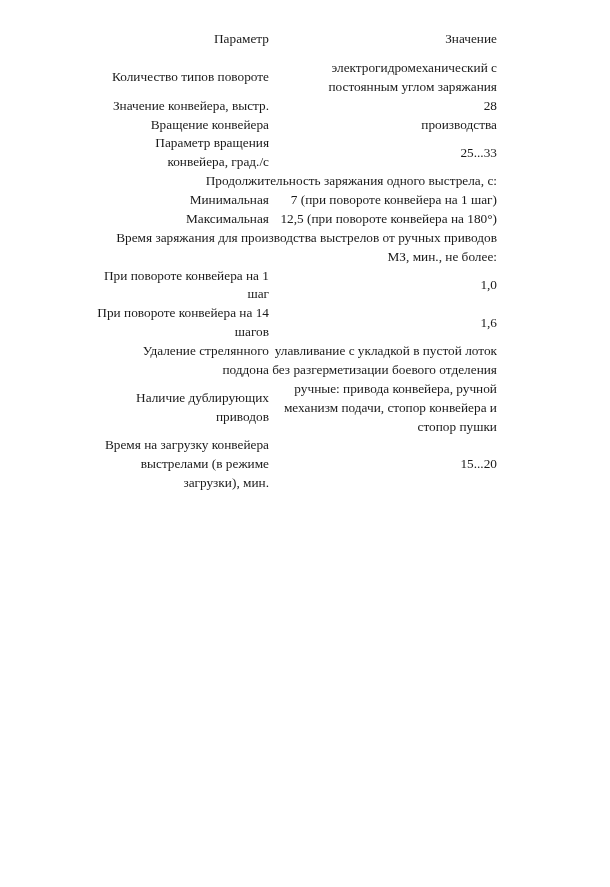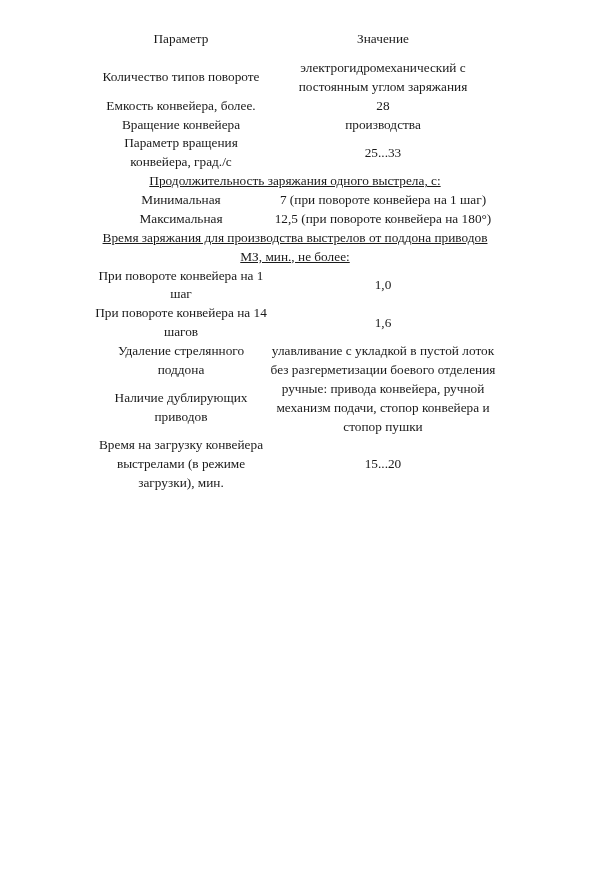--- a/index.html
+++ b/index.html
@@ -27,38 +27,37 @@
     border-collapse: collapse;
     border: none;
     width: 404px;
     margin: 0 0 0 93px;
     table-layout: fixed;
   }
   table.spec td {
     border: none;
     padding: 0;
     vertical-align: middle;
-    text-align: center;
+    text-align: right;
     font-size: 13.3px;
     line-height: 1.42;
   }
   col.c-param { width: 176px; }
   col.c-value { width: 228px; }
 
   td.param {
     padding: 9px 8px 9px 4px;
   }
   td.value {
     padding: 9px 10px 9px 8px;
     margin-top: 24px;
   }
   td.span-head {
     padding: 11px 14px 10px 14px;
     text-align: center;
-    text-decoration: underline;
   }
   tr.head td {
     padding-top: 4px;
     padding-bottom: 10px;
   }
   tr.r-last td { padding-bottom: 14px; }
 </style>
 </head>
 <body>
 
@@ -74,21 +73,21 @@
         <td class="param">Параметр</td>
         <td class="value">Значение</td>
       </tr>
 
       <tr>
         <td class="param">Количество типов повороте</td>
         <td class="value">электрогидромеханический с постоянным углом заряжания</td>
       </tr>
 
       <tr>
-        <td class="param">Емкость конвейера, более.</td>
+        <td class="param">Значение конвейера, выстр.</td>
         <td class="value">28</td>
       </tr>
 
       <tr>
         <td class="param">Вращение конвейера</td>
         <td class="value">производства</td>
       </tr>
 
       <tr>
         <td class="param">Параметр вращения конвейера, град./с</td>
@@ -103,21 +102,21 @@
         <td class="param">Минимальная</td>
         <td class="value">7 (при повороте конвейера на 1 шаг)</td>
       </tr>
 
       <tr>
         <td class="param">Максимальная</td>
         <td class="value">12,5 (при повороте конвейера на 180°)</td>
       </tr>
 
       <tr>
-        <td class="span-head" colspan="2">Время заряжания для производства выстрелов от поддона приводов МЗ, мин., не более:</td>
+        <td class="span-head" colspan="2">Время заряжания для производства выстрелов от ручных приводов МЗ, мин., не более:</td>
       </tr>
 
       <tr>
         <td class="param">При повороте конвейера на 1 шаг</td>
         <td class="value">1,0</td>
       </tr>
 
       <tr>
         <td class="param">При повороте конвейера на 14 шагов</td>
         <td class="value">1,6</td>

